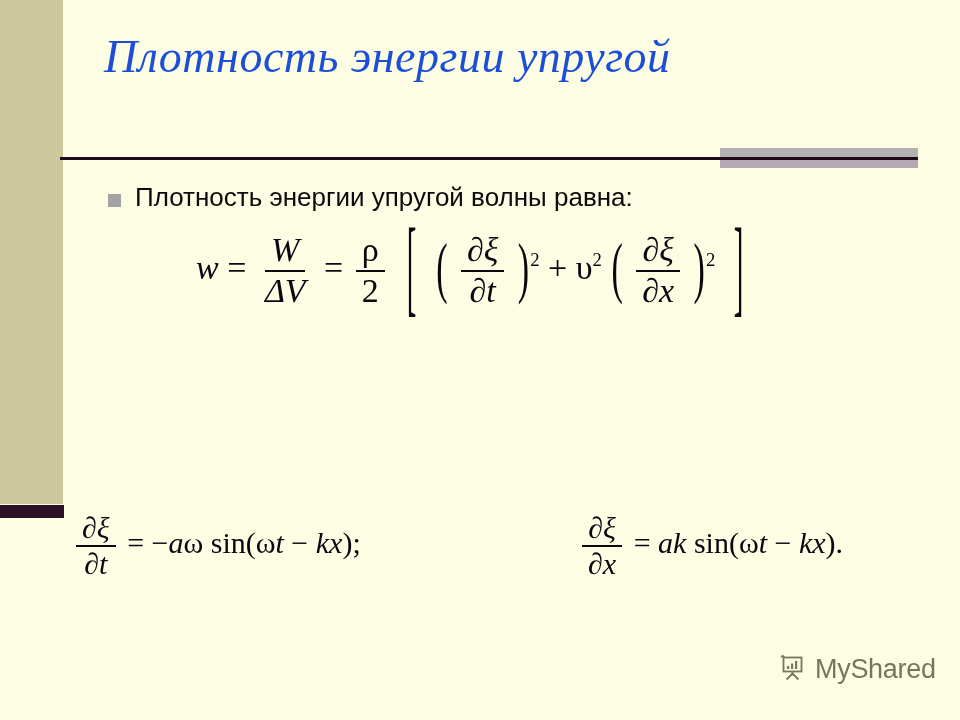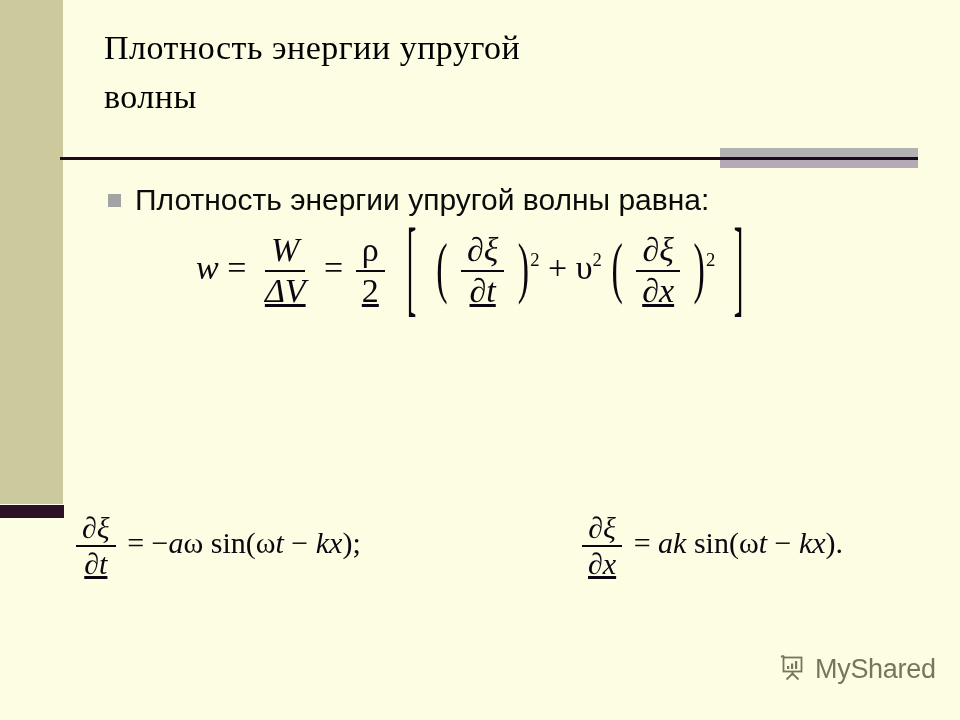--- a/index.html
+++ b/index.html
@@ -38,24 +38,25 @@
     background: #2b1028;
   }
 
   
   .title {
     position: absolute;
     left: 104px;
     top: 24px;
     width: 720px;
     font-family: "Liberation Serif", "DejaVu Serif", serif;
+    font-style: italic;
     font-weight: 400;
-    font-size: 34px;
+    font-size: 46px;
     line-height: 1.43;
-    color: #000000;
+    color: #1d4ed8;
     letter-spacing: 0.5px;
   }
 
   
   .rule-gray {
     position: absolute;
     left: 720px;
     top: 148px;
     width: 198px;
     height: 20px;
@@ -90,21 +91,21 @@
 
   .bullet-marker {
     width: 13px;
     height: 13px;
     background: #a3a3a3;
     margin-top: 11px;
     flex: 0 0 auto;
   }
   .bullet-text {
     font-family: "Liberation Sans", sans-serif;
-    font-size: 30px;
+    font-size: 26px;
     line-height: 1.15;
     color: #0b0b0b;
     white-space: nowrap;
   }
 
   
   .math {
     position: absolute;
     font-family: "Liberation Serif", "DejaVu Serif", serif;
     color: #0c0610;
@@ -121,21 +122,20 @@
     margin: 0 4px;
   }
   .frac > .num {
     padding: 0 6px 1px 6px;
     border-bottom: 2px solid #0c0610;
     line-height: 1.08;
   }
   .frac > .den {
     padding: 1px 6px 0 6px;
     line-height: 1.08;
-    text-decoration: underline;
   }
 
   sup.exp {
     font-size: 0.55em;
     vertical-align: super;
     font-style: normal;
   }
 
   .bigbr {
     display: inline-block;
@@ -182,21 +182,20 @@
 </head>
 <body>
 
 <div class="slide">
 
   <div class="side-band"></div>
   <div class="side-bar-dark"></div>
 
   <div class="title">
     <span>Плотность энергии упругой</span><br>
-    <span>волны</span>
   </div>
 
   <div class="rule-gray"></div>
   <div class="rule-gray-lower"></div>
   <div class="rule-line"></div>
 
   <div class="bullet-row b1">
     <div class="bullet-marker"></div>
     <div class="bullet-text">Плотность энергии упругой волны равна:</div>
   </div>

